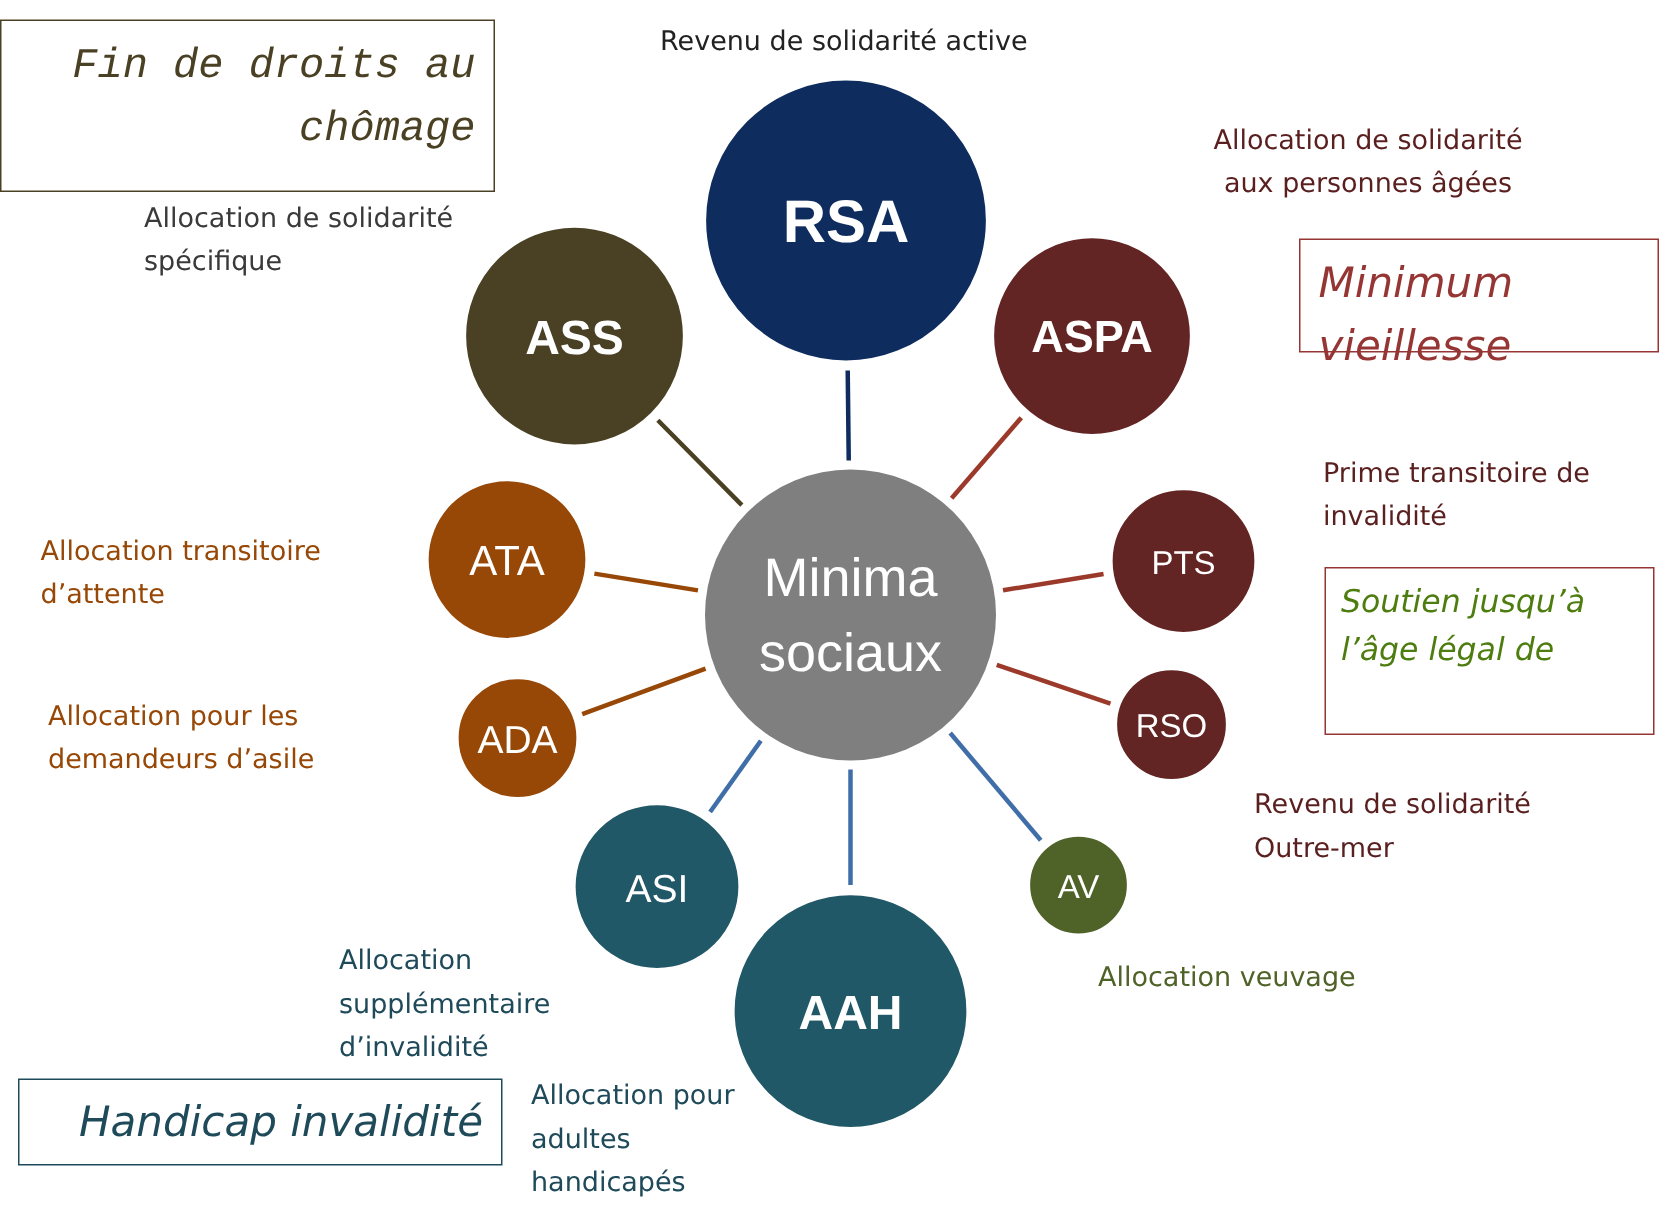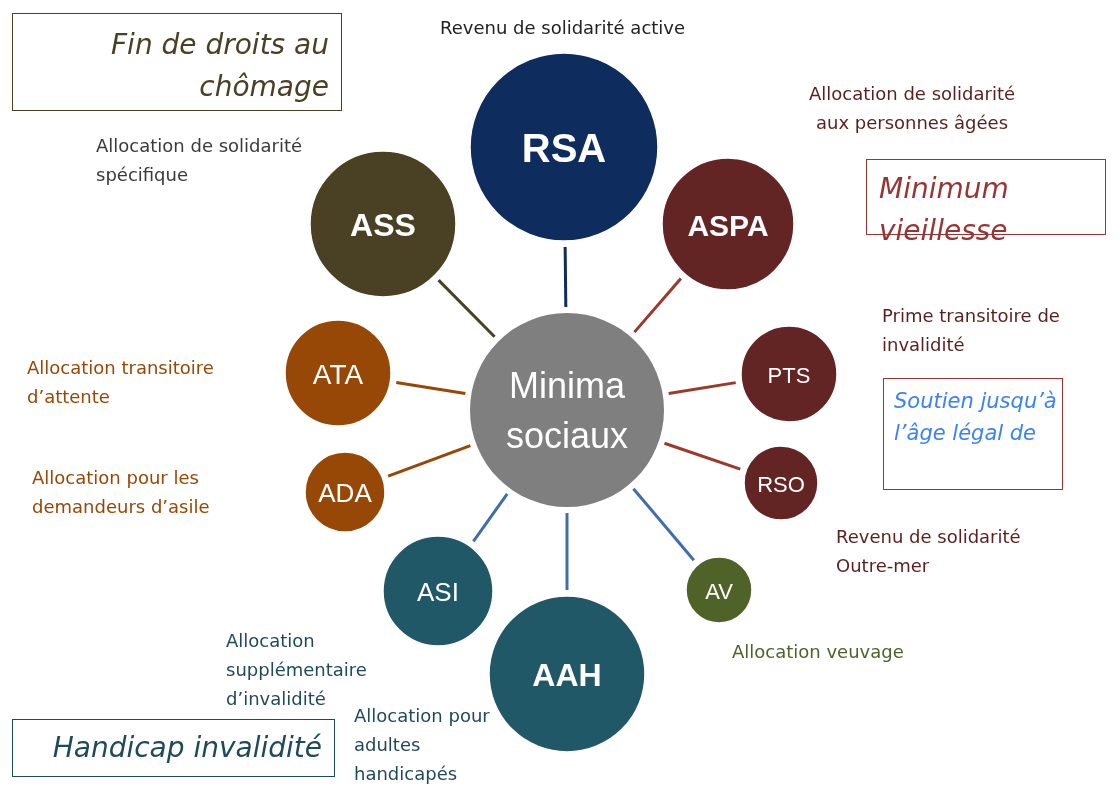--- a/index.html
+++ b/index.html
@@ -91,48 +91,48 @@
       <div>Prime transitoire de</div>
       <div>invalidité</div>
     </div>
     <div class="desc" style="left: 836px; top: 522px; color: rgb(90, 31, 31);">
       <div>Revenu de solidarité</div>
       <div>Outre-mer</div>
     </div>
     <div class="desc" style="left: 732px; top: 637px; color: rgb(79, 98, 40);">
       <div>Allocation veuvage</div>
     </div>
-    <div class="desc" style="left: 354px; top: 701px; color: rgb(31, 74, 90);">
+    <div class="desc" style="left: 354px; top: 716px; color: rgb(31, 74, 90);">
       <div>Allocation pour</div>
       <div>adultes</div>
       <div>handicapés</div>
     </div>
     <div class="desc" style="left: 226px; top: 626px; color: rgb(31, 74, 90);">
       <div>Allocation</div>
       <div>supplémentaire</div>
       <div>d’invalidité</div>
     </div>
     <div class="desc" style="left: 32px; top: 463px; color: rgb(151, 72, 6);">
       <div>Allocation pour les</div>
       <div>demandeurs d’asile</div>
     </div>
     <div class="desc" style="left: 27px; top: 353px; color: rgb(151, 72, 6);">
       <div>Allocation transitoire</div>
       <div>d’attente</div>
     </div>
   </div>
 <div id="boxes">
-    <div class="box" style="left: 12px; top: 13px; width: 330px; height: 98px; font-size: 28px; line-height: 42px; text-align: right; padding: 10px 12px 6px; color: rgb(74, 65, 36); border-color: rgb(74, 65, 36);">
+    <div class="box" style="left: 0; top: 13px; width: 330px; height: 115px; font-size: 28px; line-height: 42px; text-align: right; padding: 10px 12px 6px; color: rgb(74, 65, 36); border-color: rgb(74, 65, 36); font-family: Liberation Mono, monospace;">
       <div>Fin de droits au</div>
       <div>chômage</div>
     </div>
     <div class="box" style="left: 866px; top: 159px; width: 240px; height: 76px; font-size: 28px; line-height: 42px; text-align: left; padding: 8px 12px; color: rgb(150, 54, 52); border-color: rgb(150, 54, 52);">
       <div>Minimum</div>
       <div>vieillesse</div>
     </div>
-    <div class="box" style="left: 883px; top: 378px; width: 180px; height: 112px; font-size: 21px; line-height: 32px; text-align: left; padding: 6px 10px; color: #3b82f6; border-color: rgb(150, 54, 52);">
+    <div class="box" style="left: 883px; top: 378px; width: 220px; height: 112px; font-size: 21px; line-height: 32px; text-align: left; padding: 6px 10px; color: #4d7c0f; border-color: rgb(150, 54, 52);">
       <div>Soutien jusqu’à</div>
       <div>l’âge légal de</div>
     </div>
     <div class="box" style="left: 12px; top: 719px; width: 323px; height: 58px; font-size: 28px; line-height: 40px; text-align: right; padding: 8px 12px; color: rgb(31, 74, 90); border-color: rgb(31, 74, 90);">
       <div>Handicap invalidité</div>
     </div>
   </div>
 
 </body></html>

